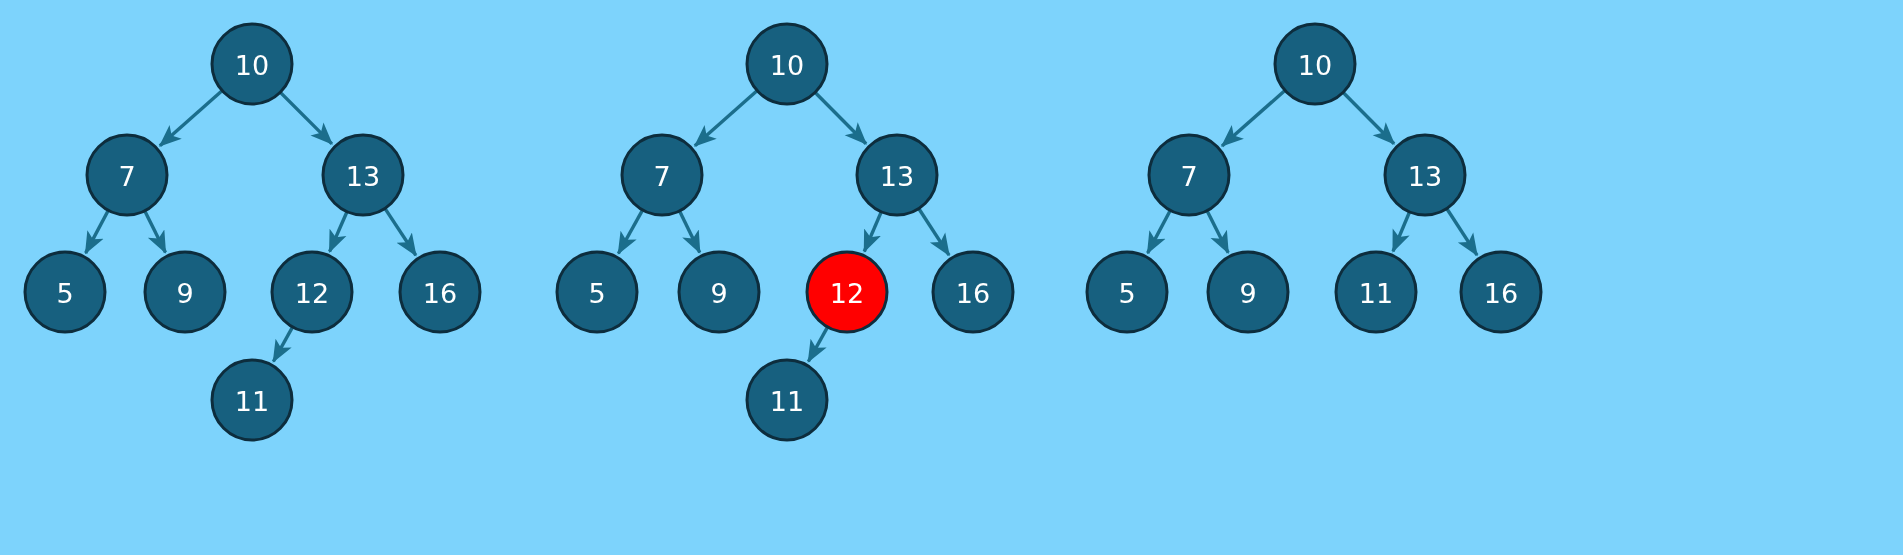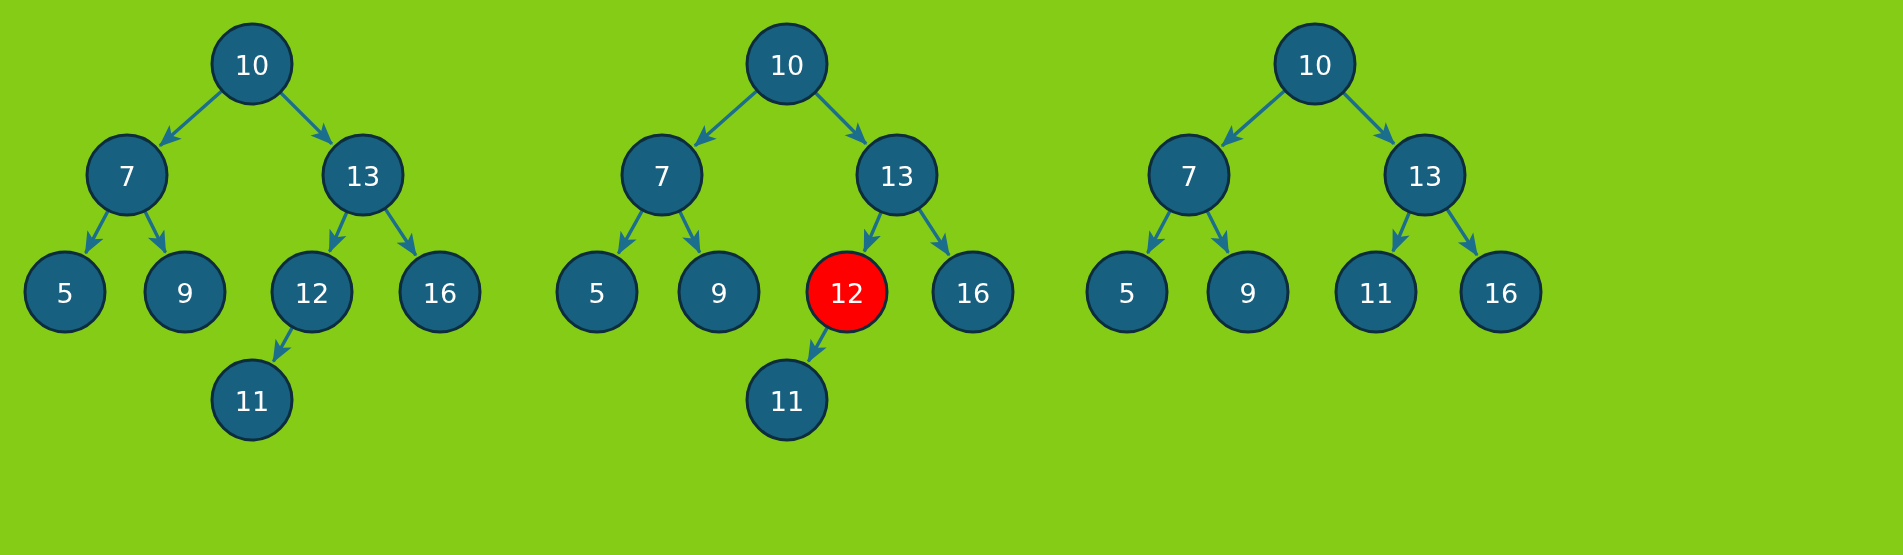--- a/index.html
+++ b/index.html
@@ -11,21 +11,21 @@
   body {
     width: 1903px;
     height: 555px;
     font-family: "DejaVu Sans", "Liberation Sans", sans-serif;
     overflow: hidden;
   }
   #stage {
     position: relative;
     width: 1903px;
     height: 555px;
-    background: #84cc16;
+    background: #7dd3fc;
   }
   #graph-svg {
     position: absolute;
     top: 0;
     left: 0;
     width: 1903px;
     height: 555px;
     display: block;
   }
   .tree-node-circle {

